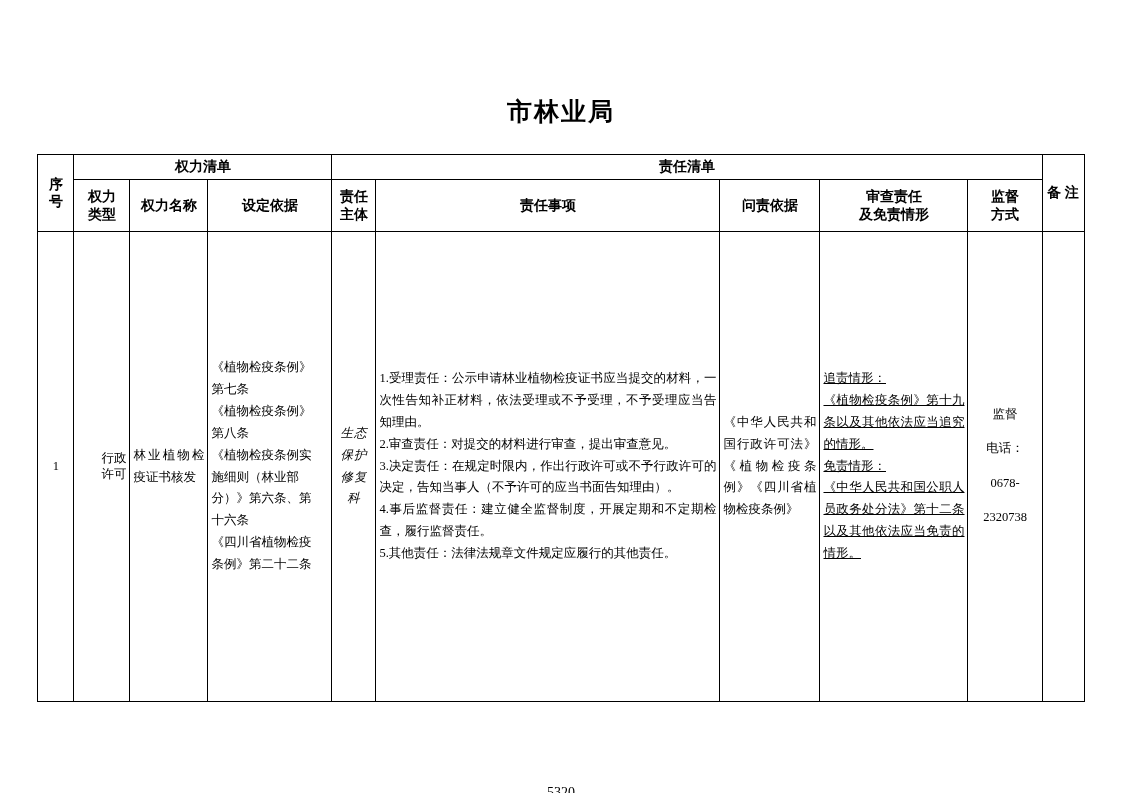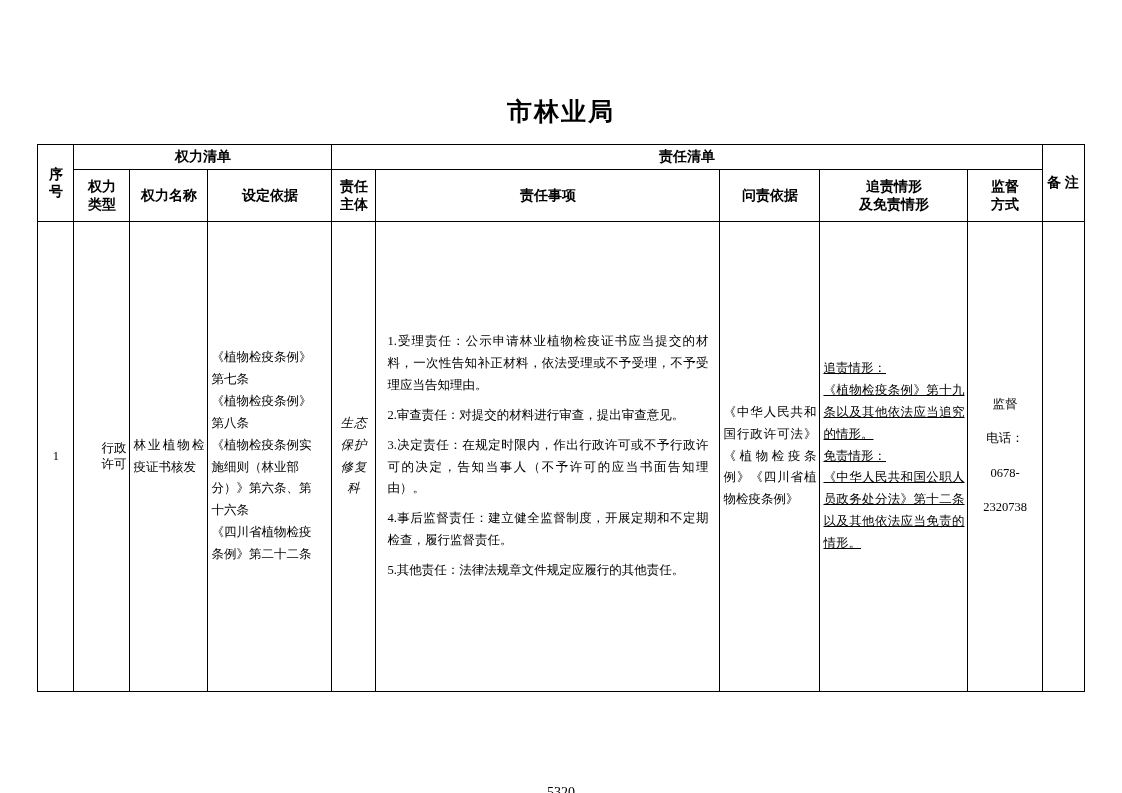--- a/index.html
+++ b/index.html
@@ -20,21 +20,21 @@
     width: 1122px;
     height: 793px;
     box-sizing: border-box;
   }
   .doc-title {
     text-align: center;
     font-size: 25px;
     font-weight: bold;
     letter-spacing: 2px;
     margin-top: 95px;
-    margin-bottom: 16px;
+    margin-bottom: 26px;
     font-family: "Liberation Serif", "DejaVu Serif", serif;
   }
   table.main {
     border-collapse: collapse;
     table-layout: fixed;
     margin: 0 auto;
     width: 1046px;
     font-size: 12px;
   }
   table.main th, table.main td {
@@ -82,21 +82,21 @@
   .narrow-stack {
     text-align: right;
     line-height: 1.7;
   }
   .cell-pad {
     padding-left: 5px;
     padding-right: 5px;
     margin-left: 24px;
   }
   .resp-list p {
-    margin: 8px;
+    margin: 0;
     text-indent: 0;
     text-align: justify;
     text-justify: inter-ideograph;
   }
   .resp-list {
     padding: 0 6px;
   }
   .acct-block p, .pursue-block p, .dep-block p, .basis-block p {
     margin: 0;
     text-align: justify;
@@ -177,21 +177,21 @@
         </td>
         <td>权力名称</td>
         <td>设定依据</td>
         <td>
           <span class="vertical2">责任</span>
           <span class="vertical2">主体</span>
         </td>
         <td>责任事项</td>
         <td>问责依据</td>
         <td>
-          <span class="vertical2">追责情形</span>
+          <span class="vertical2">审查责任</span>
           <span class="vertical2">及免责情形</span>
         </td>
         <td>
           <span class="vertical2">监督</span>
           <span class="vertical2">方式</span>
         </td>
       </tr>
 
       <tr class="body-row">
         <td class="c-center">1</td>

